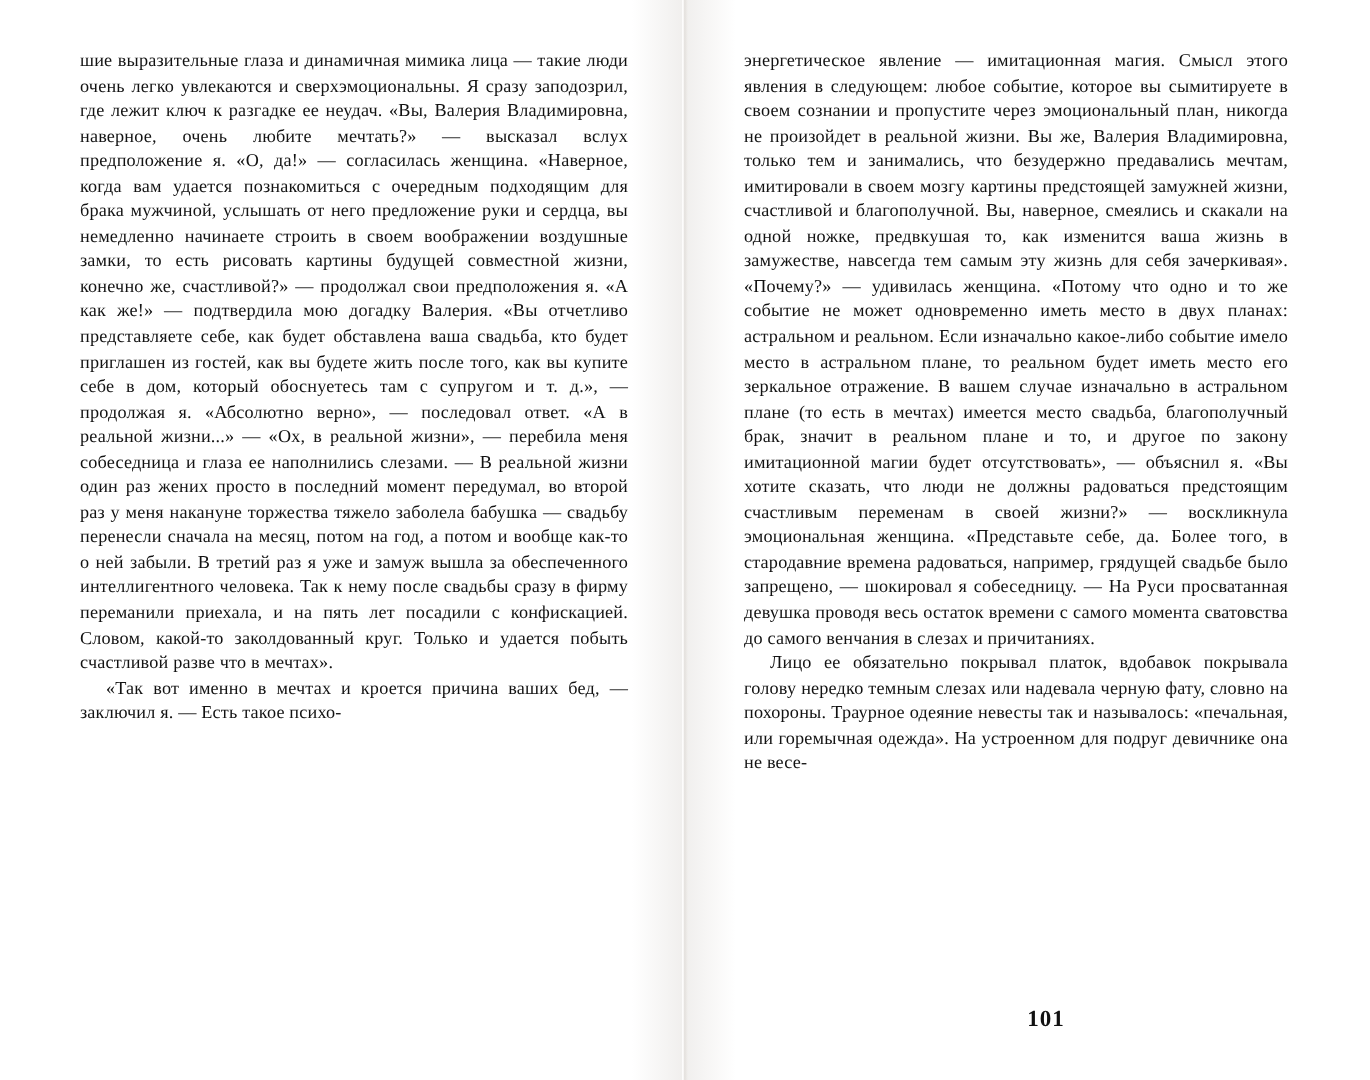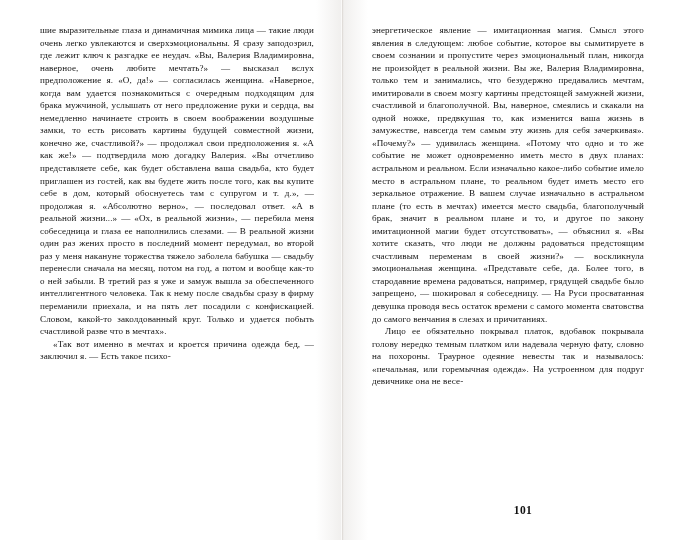--- a/index.html
+++ b/index.html
@@ -94,29 +94,29 @@
   }
 </style>
 </head>
 <body>
 
 <div class="book">
 
   <div class="page page-left">
     <div class="col">
       <p class="noindent">шие выразительные глаза и динамичная мимика лица — такие люди очень легко увлекаются и сверхэмоциональны. Я сразу заподозрил, где лежит ключ к разгадке ее неудач. «Вы, Валерия Владимировна, наверное, очень любите мечтать?» — высказал вслух предположение я. «О, да!» — согласилась женщина. «Наверное, когда вам удается познакомиться с очередным подходящим для брака мужчиной, услышать от него предложение руки и сердца, вы немедленно начинаете строить в своем воображении воздушные замки, то есть рисовать картины будущей совместной жизни, конечно же, счастливой?» — продолжал свои предположения я. «А как же!» — подтвердила мою догадку Валерия. «Вы отчетливо представляете себе, как будет обставлена ваша свадьба, кто будет приглашен из гостей, как вы будете жить после того, как вы купите себе в дом, который обоснуетесь там с супругом и т. д.», — продолжая я. «Абсолютно верно», — последовал ответ. «А в реальной жизни...» — «Ох, в реальной жизни», — перебила меня собеседница и глаза ее наполнились слезами. — В реальной жизни один раз жених просто в последний момент передумал, во второй раз у меня накануне торжества тяжело заболела бабушка — свадьбу перенесли сначала на месяц, потом на год, а потом и вообще как-то о ней забыли. В третий раз я уже и замуж вышла за обеспеченного интеллигентного человека. Так к нему после свадьбы сразу в фирму переманили приехала, и на пять лет посадили с конфискацией. Словом, какой-то заколдованный круг. Только и удается побыть счастливой разве что в мечтах».</p>
-      <p>«Так вот именно в мечтах и кроется причина одежда бед, — заключил я. — Есть такое психо-</p>
+      <p>«Так вот именно в мечтах и кроется причина ваших бед, — заключил я. — Есть такое психо-</p>
     </div>
     <div class="shadow-left"></div>
   </div>
 
   <div class="gutter"></div>
 
   <div class="page page-right">
     <div class="col">
       <p class="noindent">энергетическое явление — имитационная магия. Смысл этого явления в следующем: любое событие, которое вы сымитируете в своем сознании и пропустите через эмоциональный план, никогда не произойдет в реальной жизни. Вы же, Валерия Владимировна, только тем и занимались, что безудержно предавались мечтам, имитировали в своем мозгу картины предстоящей замужней жизни, счастливой и благополучной. Вы, наверное, смеялись и скакали на одной ножке, предвкушая то, как изменится ваша жизнь в замужестве, навсегда тем самым эту жизнь для себя зачеркивая». «Почему?» — удивилась женщина. «Потому что одно и то же событие не может одновременно иметь место в двух планах: астральном и реальном. Если изначально какое-либо событие имело место в астральном плане, то реальном будет иметь место его зеркальное отражение. В вашем случае изначально в астральном плане (то есть в мечтах) имеется место свадьба, благополучный брак, значит в реальном плане и то, и другое по закону имитационной магии будет отсутствовать», — объяснил я. «Вы хотите сказать, что люди не должны радоваться предстоящим счастливым переменам в своей жизни?» — воскликнула эмоциональная женщина. «Представьте себе, да. Более того, в стародавние времена радоваться, например, грядущей свадьбе было запрещено, — шокировал я собеседницу. — На Руси просватанная девушка проводя весь остаток времени с самого момента сватовства до самого венчания в слезах и причитаниях.</p>
-      <p>Лицо ее обязательно покрывал платок, вдобавок покрывала голову нередко темным платком или надевала черную фату, словно на похороны. Траурное одеяние невесты так и называлось: «печальная, или горемычная одежда». На устроенном для подруг девичнике она не весе-</p>
+      <p>Лицо ее обязательно покрывал платок, вдобавок покрывала голову нередко темным слезах или надевала черную фату, словно на похороны. Траурное одеяние невесты так и называлось: «печальная, или горемычная одежда». На устроенном для подруг девичнике она не весе-</p>
     </div>
     <div class="folio folio-right">101</div>
     <div class="shadow-right"></div>
   </div>
 
 </div>
 
 </body></html>

